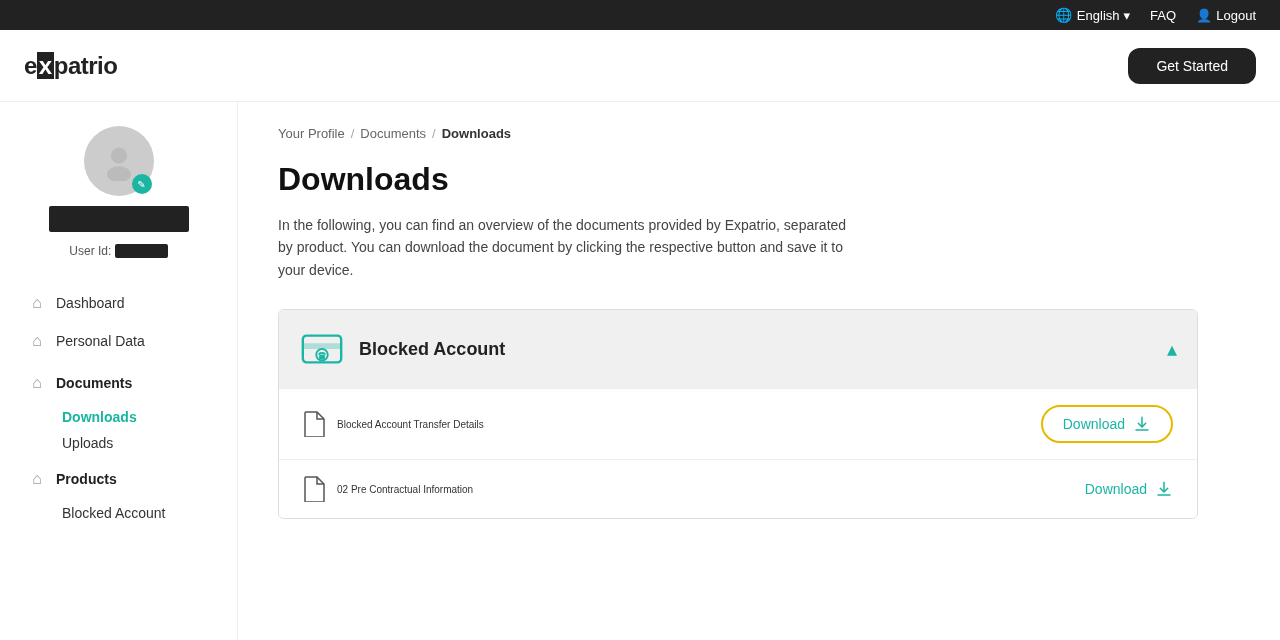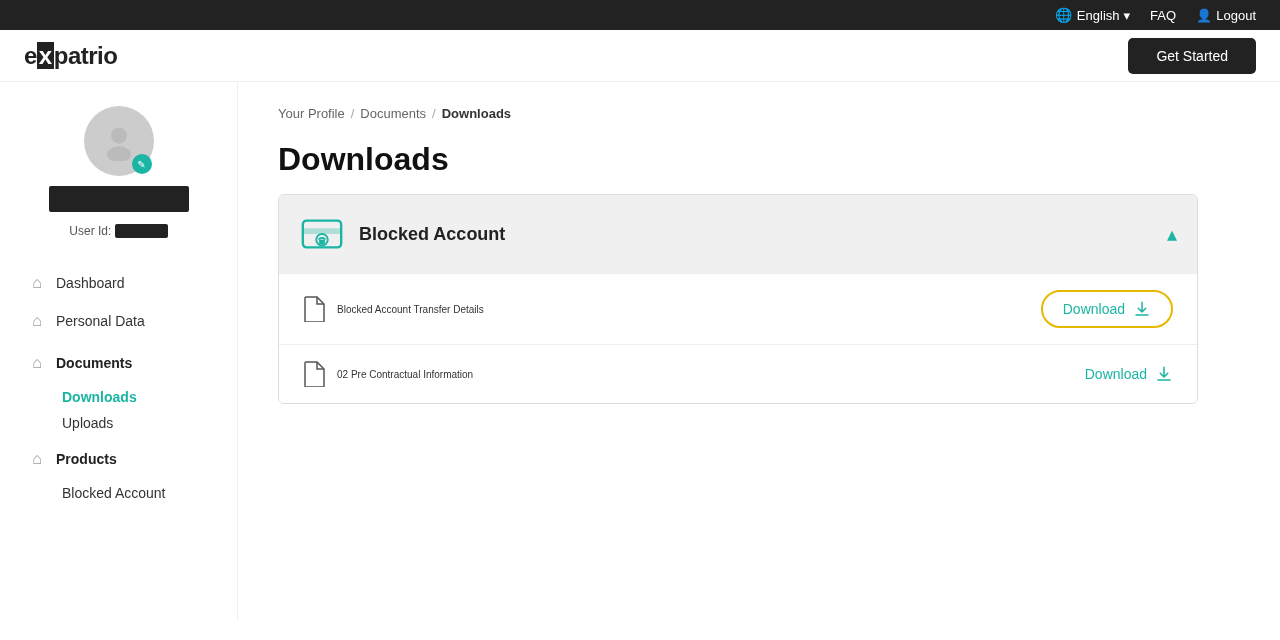--- a/index.html
+++ b/index.html
@@ -26,41 +26,41 @@
     }
     .topbar-item .globe-icon { font-size: 14px; }
 
     
     .header {
       display: flex;
       align-items: center;
       justify-content: space-between;
       padding: 12px 24px;
       border-bottom: 1px solid #eee;
-      height: 52px;
+      height: 72px;
     }
     .logo {
       font-size: 24px;
       font-weight: bold;
       color: #222;
       letter-spacing: -0.5px;
     }
     .logo span.ex-bracket {
       color: #fff;
       background: #222;
       padding: 0 2px;
     }
     .header-btn {
       background: #222;
       color: #fff;
       border: none;
       padding: 10px 28px;
       font-size: 14px;
       cursor: pointer;
-      border-radius: 5px;
+      border-radius: 12px;
     }
 
     
     .layout {
       display: flex;
       height: calc(640px - 30px - 72px);
     }
 
     
     .sidebar {
@@ -375,20 +375,21 @@
       <span class="sep">/</span>
       <a href="#">
         <span>Documents</span>
       </a>
       <span class="sep">/</span>
       <span class="current">Downloads</span>
     </div>
 
     <h1 class="page-title">Downloads</h1>
 
+    <p class="page-desc">In the following, you can find an overview of the documents provided by Expatrio, separated by product. You can download the document by clicking the respective button and save it to your device.</p>
 
     <div class="section-card">
 
       <div class="section-header">
         <div class="section-header-left">
 
           <svg class="blocked-account-icon" viewBox="0 0 48 48" fill="none" xmlns="http://www.w3.org/2000/svg">
             <rect x="4" y="10" width="40" height="28" rx="4" stroke="#1ab5a3" stroke-width="2.5" fill="none"></rect>
             <rect x="4" y="18" width="40" height="6" fill="#1ab5a3" opacity="0.3"></rect>
             <circle cx="24" cy="30" r="6" stroke="#1ab5a3" stroke-width="2" fill="none"></circle>

